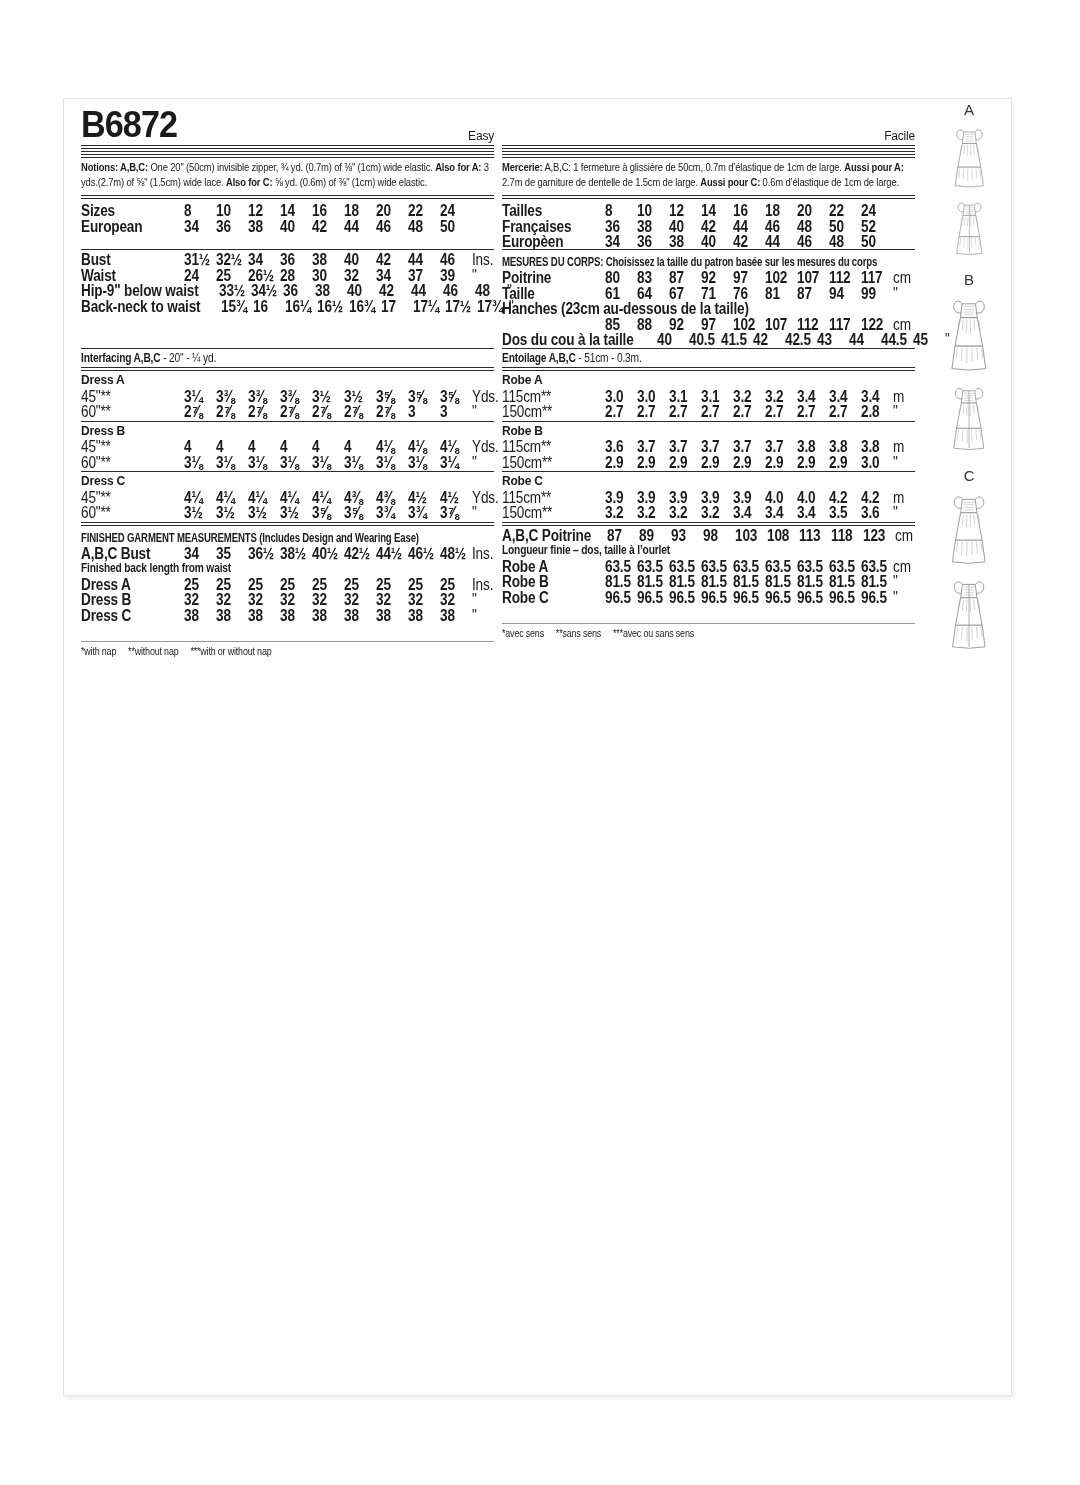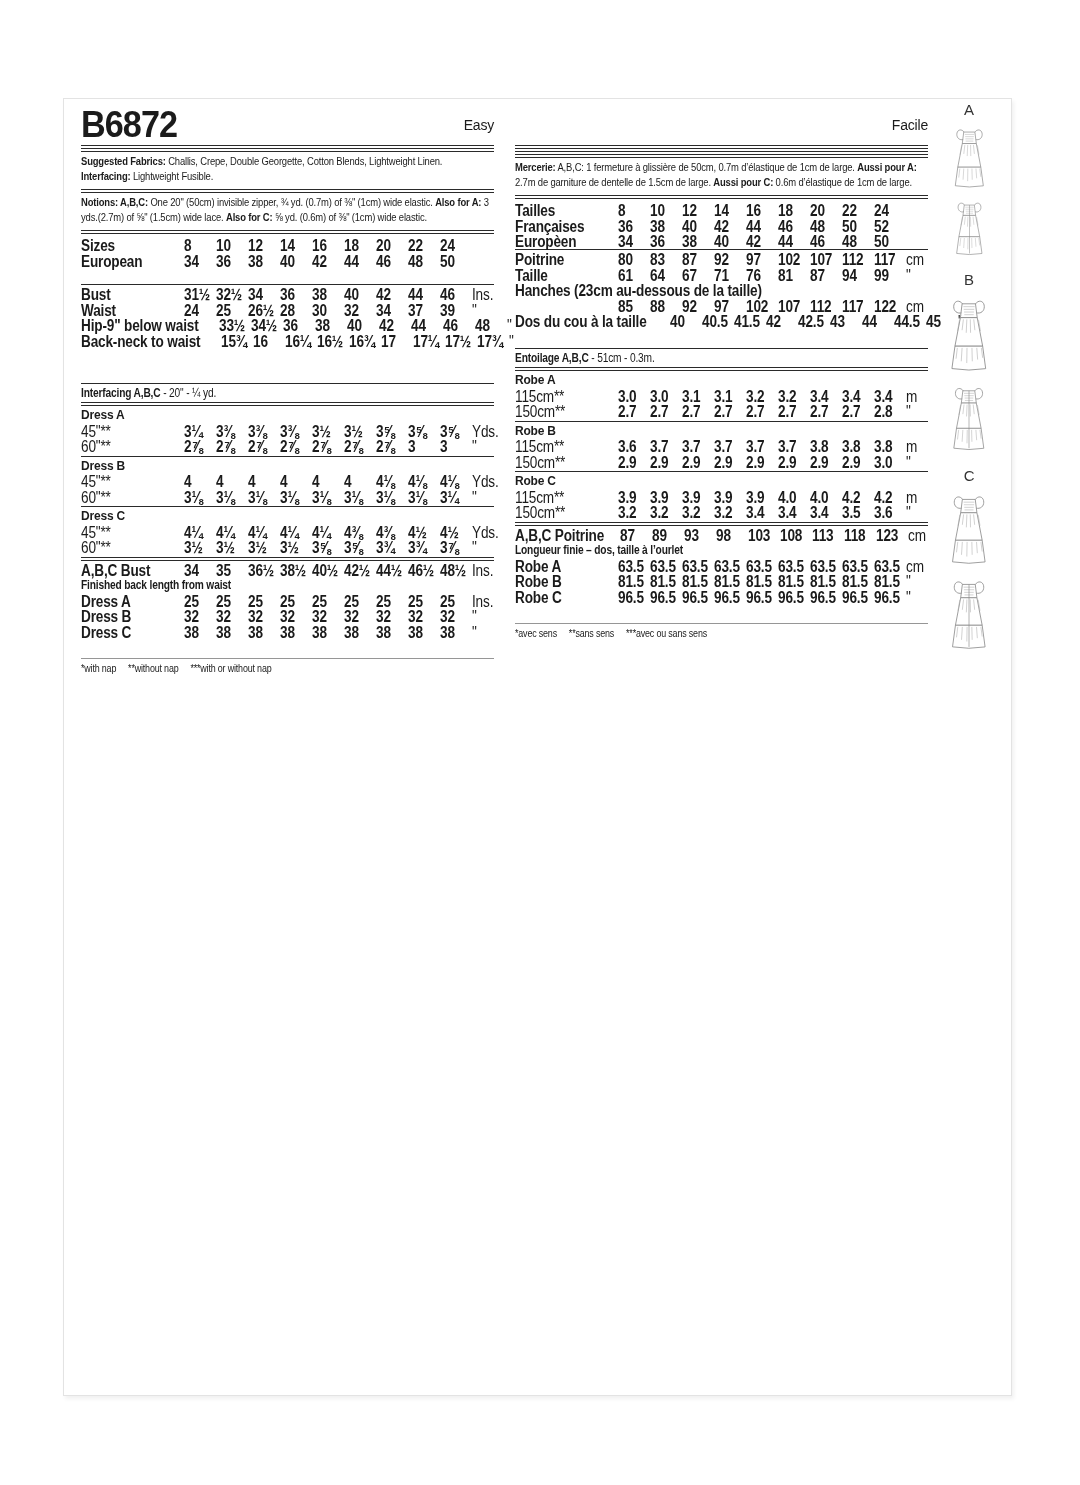--- a/index.html
+++ b/index.html
@@ -10,27 +10,27 @@
     color:#1b1b1b; letter-spacing:-0.2px; overflow:hidden;
   }
   .sheet {
     position:absolute; left:63px; top:98px; width:949px; height:1298px;
     background:#fff; border:1px solid #e3e3e3;
     box-shadow:2px 3px 4px rgba(0,0,0,.06);
     padding:7px 0 0 17px; overflow:hidden;
   }
   .cols { display:flex; }
   .col { width:413px; flex:0 0 413px; }
-  .col + .col { margin-left:21px; }
+  .col + .col { margin-left:8px; }
 
   
   .hdr-row { height:38px; position:relative; }
   .code { font-size:36px; font-weight:700; letter-spacing:-1px;
           transform:scaleX(.95); transform-origin:0 50%; display:inline-block; line-height:38px; }
-  .diff { position:absolute; right:0; bottom:11px; font-size:14px; line-height:16px;text-align:right; }
+  .diff { position:absolute; right:0; bottom:0; font-size:12px; line-height:16px;text-align:right; }
 
   
   .hr-s { border-top:1.7px solid #2a2a2a; margin:1px 0 2px; }
   .hr-d { height:4px; border-top:1.2px solid #2a2a2a; border-bottom:1.2px solid #2a2a2a; margin:1px 0 2px; }
   .hr-thin { border-top:1px solid #969696; margin:18px 0 3px; }
 
   .sec-title-row { height:17px; }
   .sec-title { font-size:12.5px; font-weight:700; display:inline-block; white-space:nowrap;
                transform:scaleX(.85); transform-origin:0 50%; line-height:17px; }
 
@@ -106,24 +106,20 @@
   <div class="cols">
 
     <div class="col">
       <div class="hdr-row">
         <span class="code">B6872</span>
         <span class="diff">Easy</span>
       </div>
       <div class="hr-s"></div>
       <div class="hr-d"></div>
 
-      <div class="pblock">
-        <p class="para"><b>Suggested Fabrics:</b><span> Challis, Crepe, Double Georgette, Cotton Blends, Lightweight Linen.</span><br>
-        <b>Interfacing:</b><span> Lightweight Fusible.</span></p>
-      </div>
       <div class="hr-d"></div>
 
       <div class="pblock">
         <p class="para"><b>Notions: A,B,C:</b><span> One 20" (50cm) invisible zipper, ¾ yd. (0.7m) of ⅜" (1cm) wide elastic. </span><b>Also for A:</b><span> 3 yds.(2.7m) of ⅝" (1.5cm) wide lace. </span><b>Also for C:</b><span> ⅝ yd. (0.6m) of ⅜" (1cm) wide elastic.</span></p>
       </div>
       <div class="hr-d"></div>
 
       <div class="sizes-block">
         <div class="trow">
           <span class="tlabel">Sizes</span>
@@ -322,20 +318,21 @@
               <span class="cell">3¾</span>
               <span class="cell">3¾</span>
               <span class="cell">3⅞</span>
             </span>
           <span class="tunit">"</span>
         </div>
       </div>
       <div class="hr-d"></div>
 
       <div>
+        <div><span class="theading">FINISHED GARMENT MEASUREMENTS (Includes Design and Wearing Ease)</span></div>
         <div class="trow">
           <span class="tlabel">A,B,C Bust</span>
           <span class="cells">
               <span class="cell">34</span>
               <span class="cell">35</span>
               <span class="cell">36½</span>
               <span class="cell">38½</span>
               <span class="cell">40½</span>
               <span class="cell">42½</span>
               <span class="cell">44½</span>
@@ -451,20 +448,21 @@
               <span class="cell">44</span>
               <span class="cell">46</span>
               <span class="cell">48</span>
               <span class="cell">50</span>
             </span>
         </div>
       </div>
       <div class="hr-s"></div>
 
       <div class="body-block">
+        <div><span class="theading">MESURES DU CORPS: Choisissez la taille du patron basée sur les mesures du corps</span></div>
         <div class="trow">
           <span class="tlabel">Poitrine</span>
           <span class="cells">
               <span class="cell">80</span>
               <span class="cell">83</span>
               <span class="cell">87</span>
               <span class="cell">92</span>
               <span class="cell">97</span>
               <span class="cell">102</span>
               <span class="cell">107</span>

